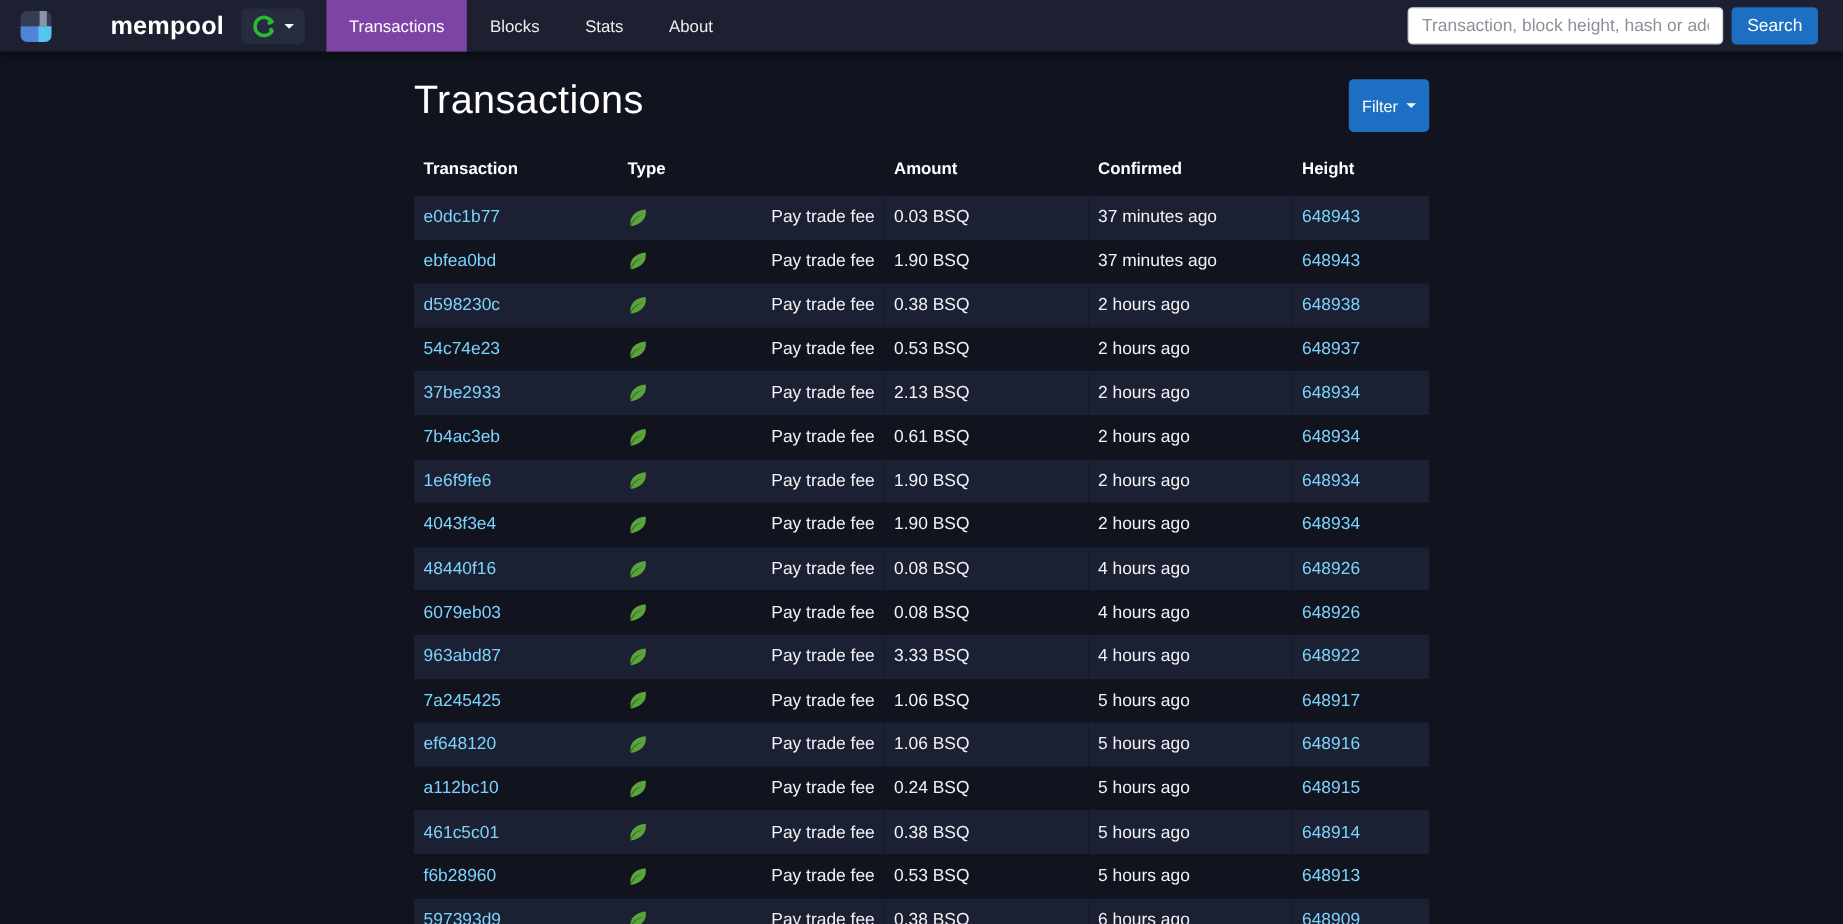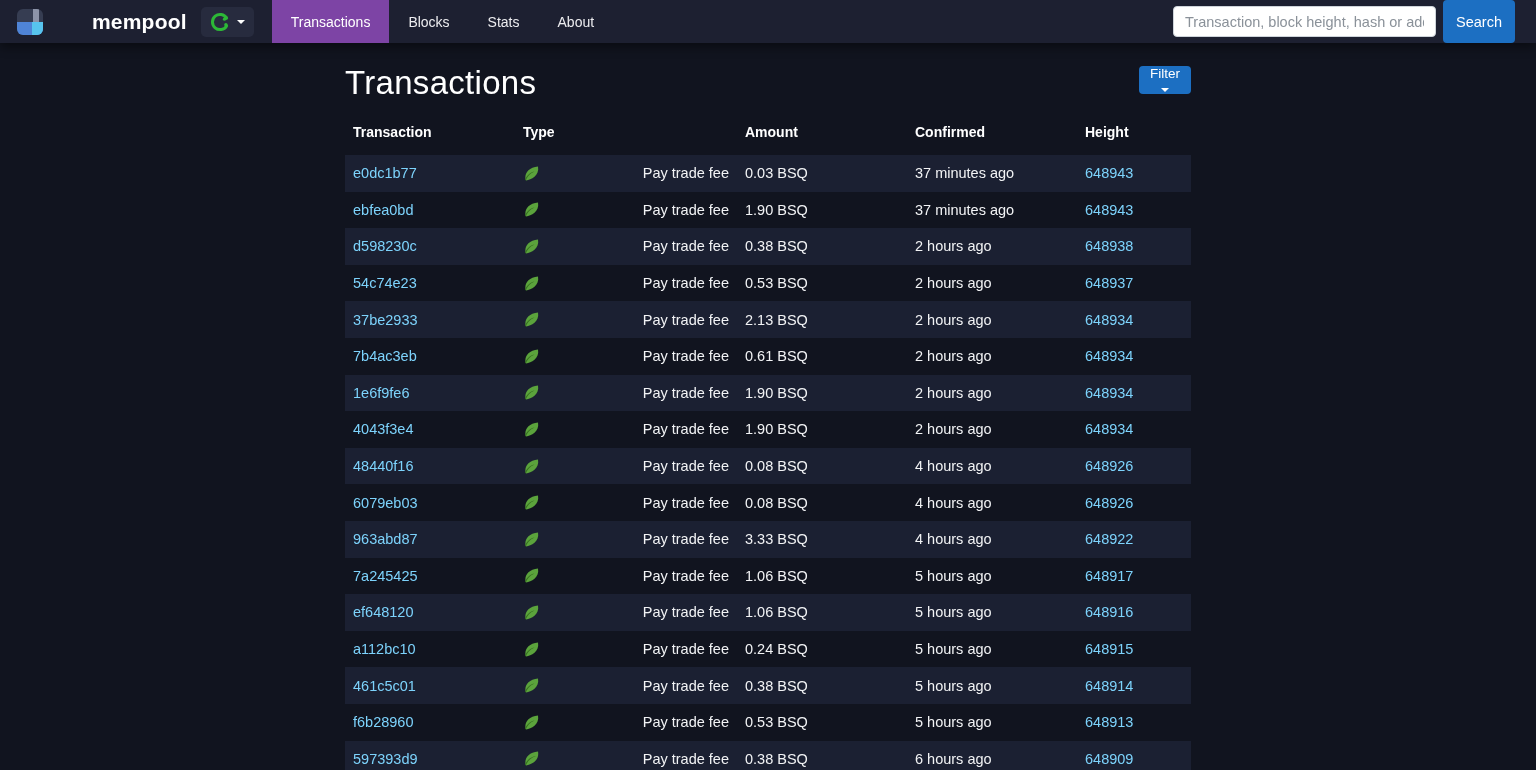--- a/index.html
+++ b/index.html
@@ -80,21 +80,21 @@
   .search-input::placeholder { color: #8a9199; }
   .btn-blue {
     background: #1c6fc2;
     color: #ffffff;
     border: none;
     border-radius: 4px;
     font-size: 14.5px;
     font-family: "Liberation Sans", sans-serif;
     cursor: pointer;
   }
-  .search-btn { height: 43px; padding: 0 13px; }
+  .search-btn { height: 31px; padding: 0 13px; }
 
   
   .container {
     width: 846px;
     margin: 0 auto;
     padding-top: 21px;
   }
   .page-head {
     display: flex;
     justify-content: space-between;
@@ -104,25 +104,24 @@
   .page-title {
     font-size: 33px;
     font-weight: 400;
     color: #ffffff;
     letter-spacing: 0.3px;
   }
   .filter-btn {
     display: flex;
     align-items: center;
     gap: 7px;
-    height: 28px;
+    height: 44px;
     padding: 0 11px;
     font-size: 13.5px;
     margin-top: 2px;
-    flex-direction: column;
   }
 
   
   table { width: 100%; border-collapse: collapse; table-layout: fixed; }
   col.c-tx { width: 170px; }
   col.c-type { width: 222px; }
   col.c-amount { width: 170px; }
   col.c-confirmed { width: 170px; }
   col.c-height { width: 114px; }
   th {

